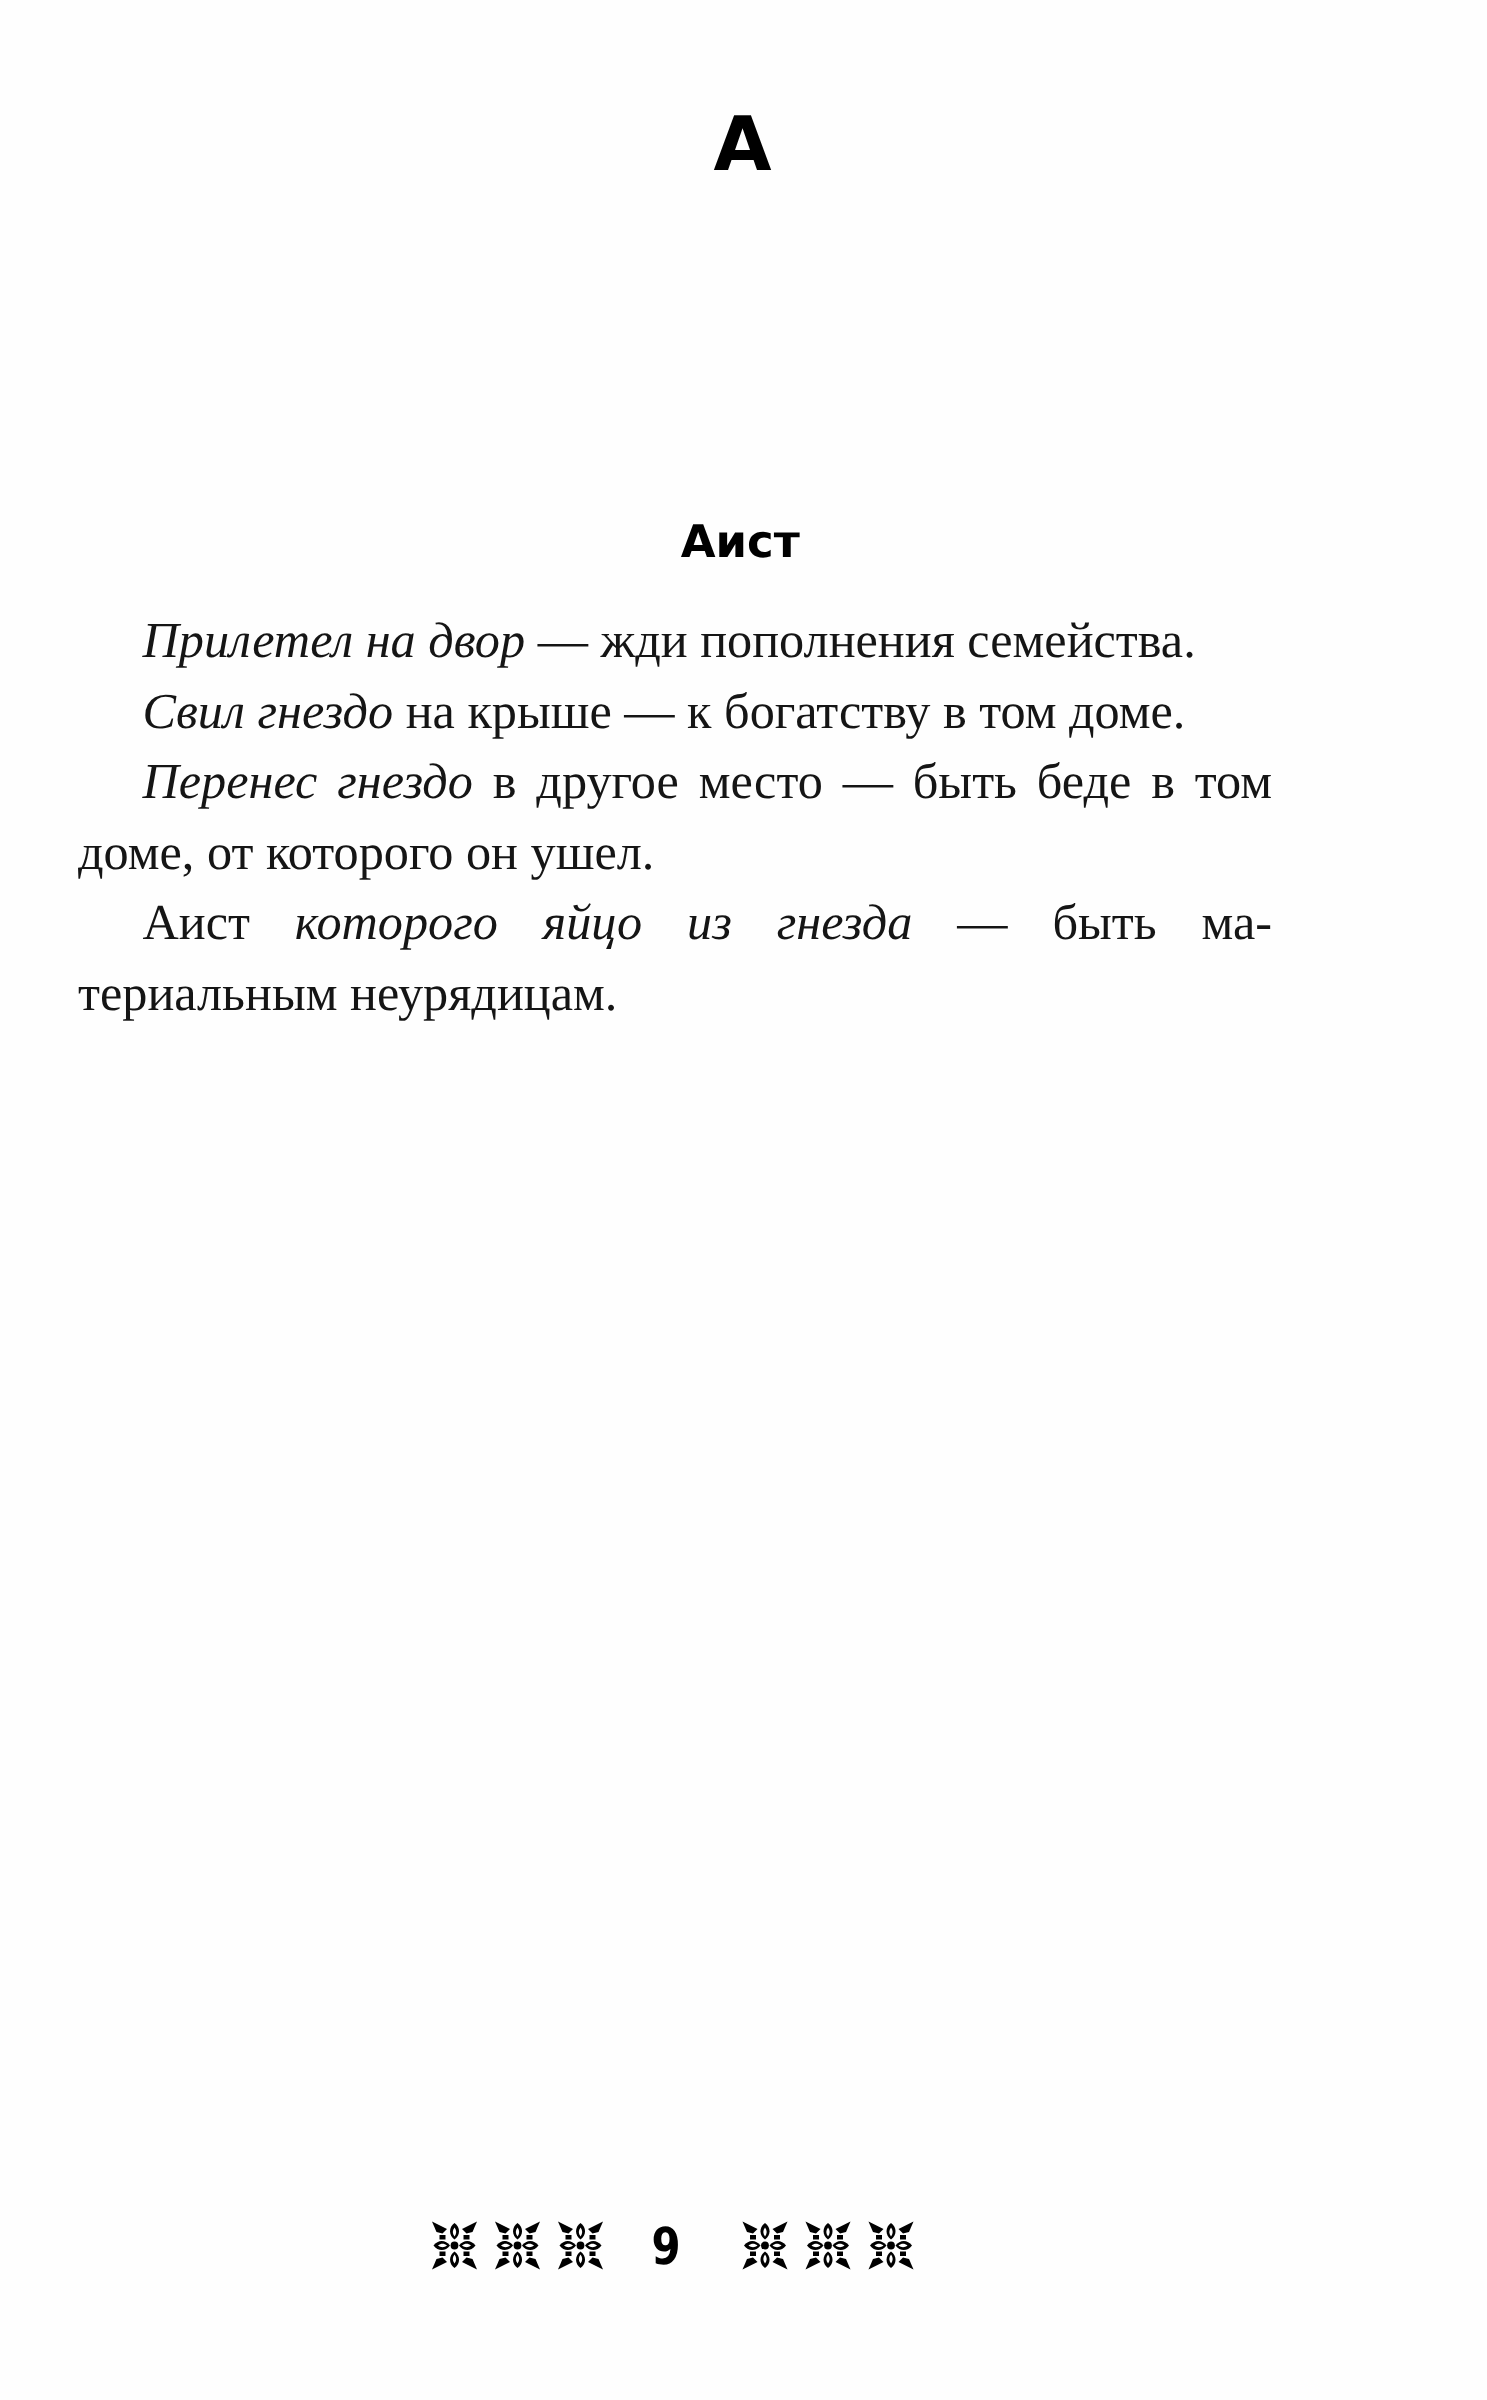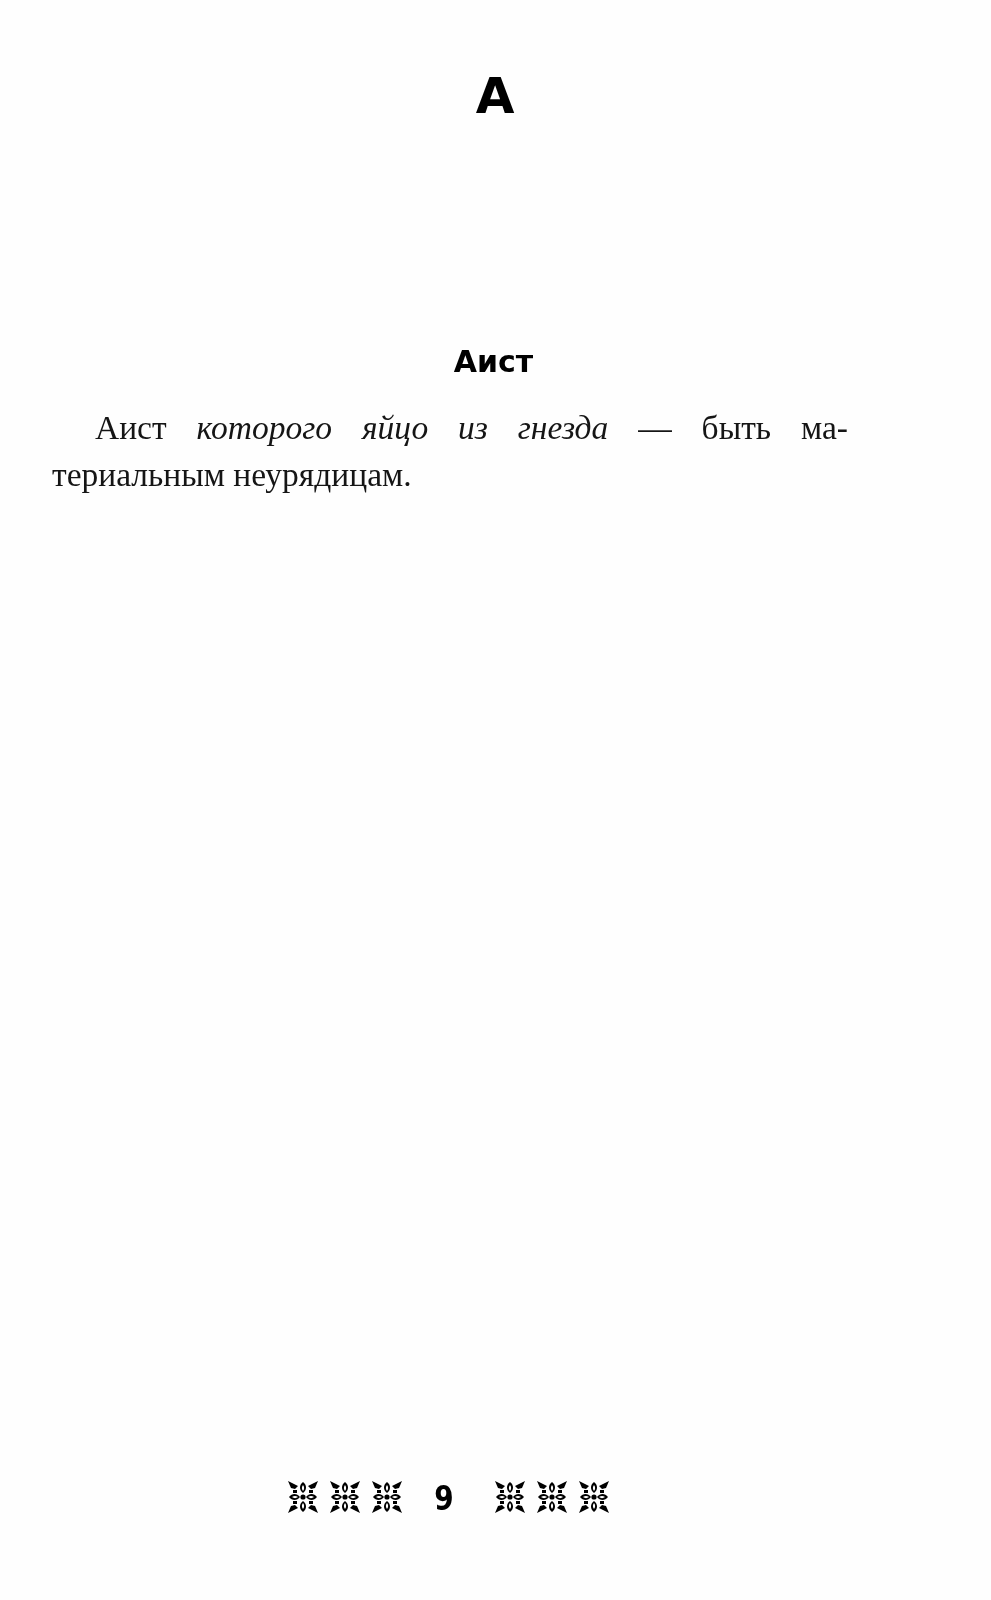--- a/index.html
+++ b/index.html
@@ -101,20 +101,23 @@
 </head>
 <body>
 
 <div class="page">
 
   <div class="letter-heading">А</div>
 
   <div class="entry-title">Аист</div>
 
   <div class="body-text">
+    <p class="para"><span></span><em>Прилетел на двор</em><span> — жди пополнения се­мейства.</span></p>
+    <p class="para"><span></span><em>Свил гнездо</em><span> на крыше — к богатству в том доме.</span></p>
+    <p class="para"><span></span><em>Перенес гнездо</em><span> в другое место — быть беде в том доме, от которого он ушел.</span></p>
     <p class="para"><span>Аист </span><em>которого яйцо из гнезда</em><span> — быть ма­териальным неурядицам.</span></p>
   </div>
 
   <div class="footer">
     <div class="orn-group left">
       <svg class="ornament" viewBox="0 0 32 34">
           <use href="#orn"></use>
         </svg>
       <svg class="ornament" viewBox="0 0 32 34">
           <use href="#orn"></use>

